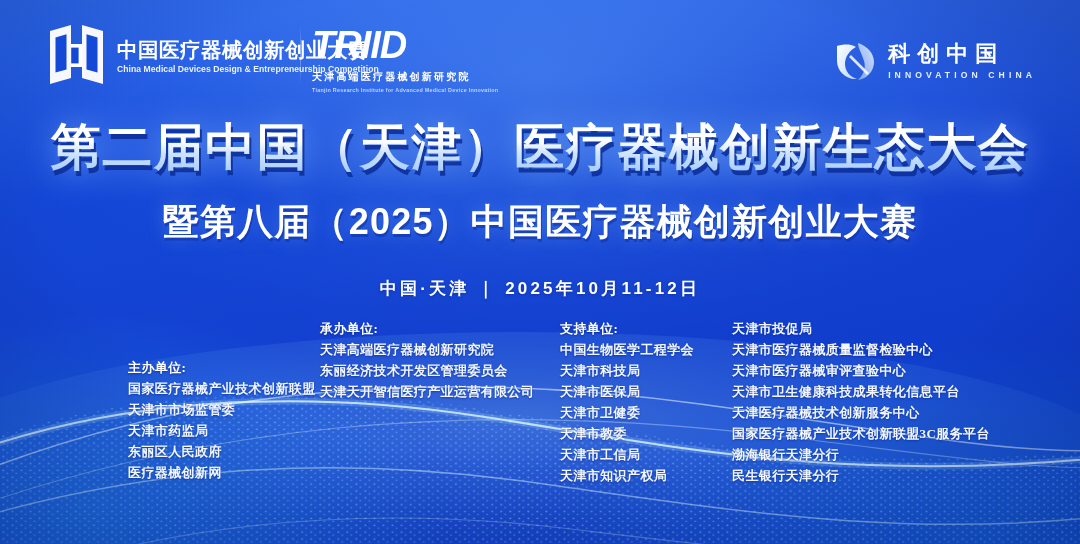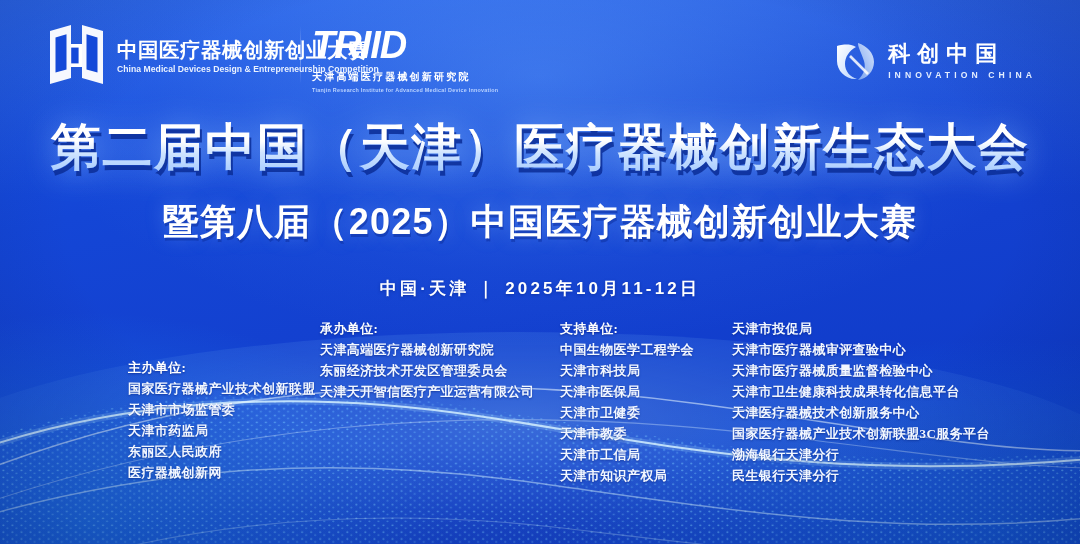--- a/index.html
+++ b/index.html
@@ -200,22 +200,22 @@
       <div class="org-item">天津市科技局</div>
       <div class="org-item">天津市医保局</div>
       <div class="org-item">天津市卫健委</div>
       <div class="org-item">天津市教委</div>
       <div class="org-item">天津市工信局</div>
       <div class="org-item">天津市知识产权局</div>
     </div>
 
     <div class="col col-4">
       <div class="org-item">天津市投促局</div>
+      <div class="org-item">天津市医疗器械质量监督检验中心</div>
       <div class="org-item">天津市医疗器械审评查验中心</div>
-      <div class="org-item">天津市医疗器械质量监督检验中心</div>
       <div class="org-item">天津市卫生健康科技成果转化信息平台</div>
       <div class="org-item">天津医疗器械技术创新服务中心</div>
       <div class="org-item">国家医疗器械产业技术创新联盟3C服务平台</div>
       <div class="org-item">渤海银行天津分行</div>
       <div class="org-item">民生银行天津分行</div>
     </div>
 
   </div>
 </div>
 

